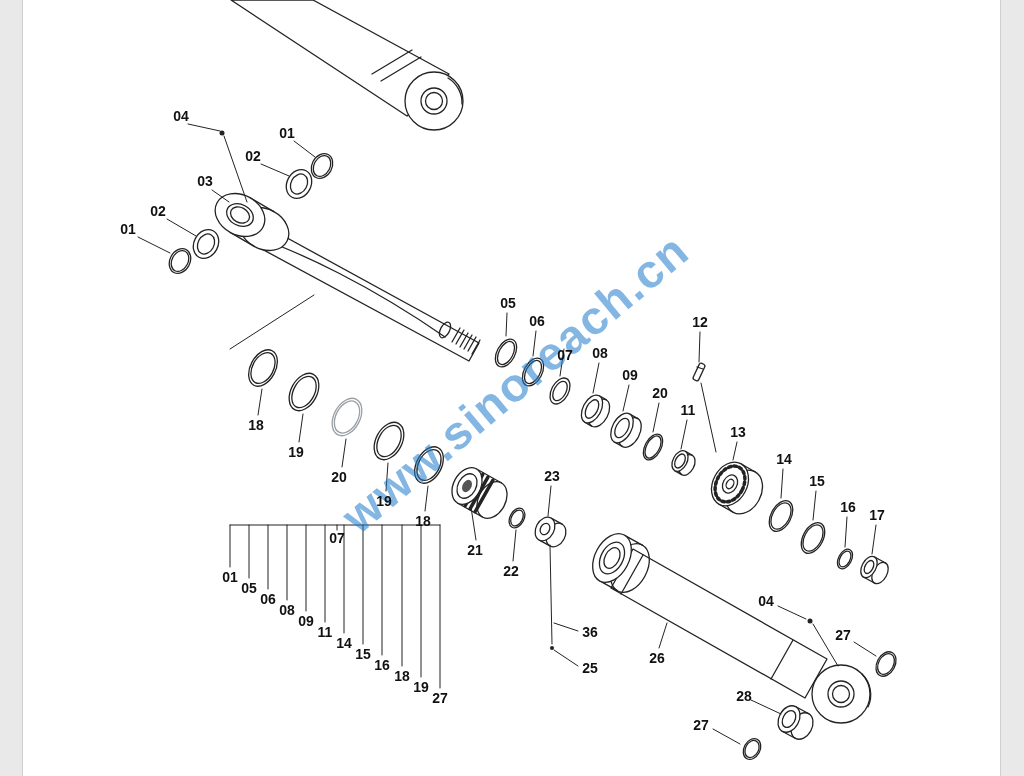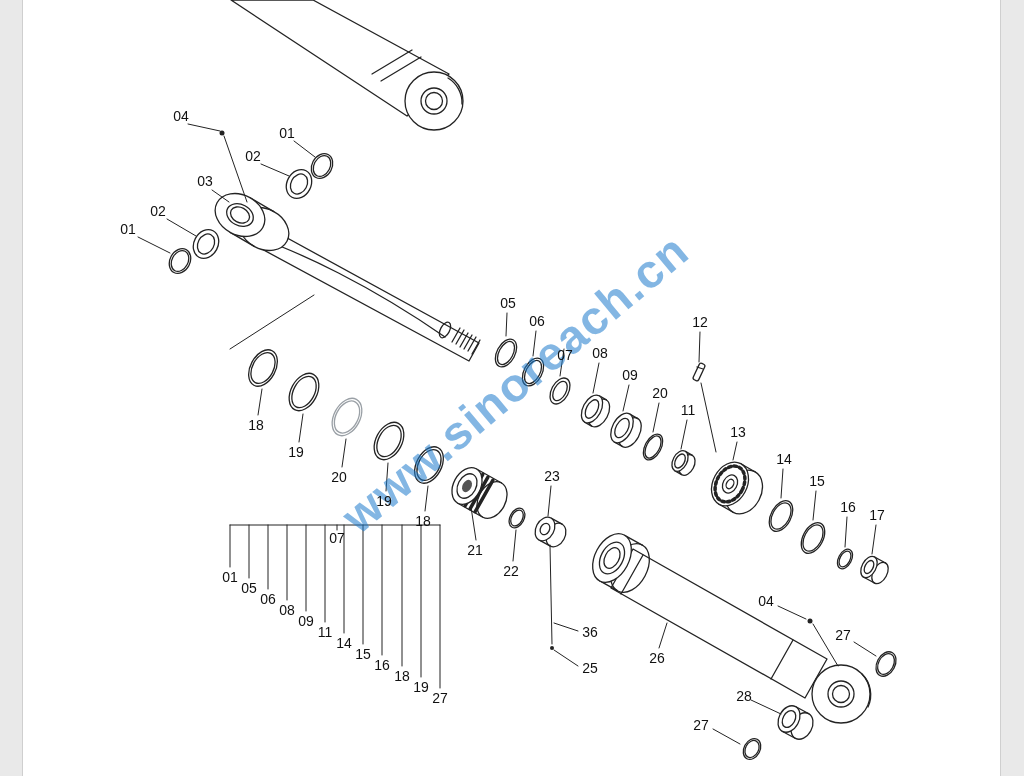--- a/index.html
+++ b/index.html
@@ -20,21 +20,21 @@
   svg.diagram { position:absolute; left:0; top:0; z-index:1; }
   .watermark {
     position:absolute; left:515px; top:383px; z-index:2;
     transform:translate(-50%,-50%) rotate(-40deg);
     font-size:47px; font-weight:600; letter-spacing:1.5px;
     opacity:0.55; white-space:nowrap; pointer-events:none;
   }
   .callout-layer { position:absolute; inset:0; z-index:3; }
   .callout {
     position:absolute; transform:translate(-50%,-50%);
-    font-weight:normal; font-size:14px; line-height:1.05; color:#111;
+    font-weight:bold; font-size:14px; line-height:1.05; color:#111;
     white-space:nowrap;
   }
 </style>
 </head>
 <body>
 
 <div class="paper"></div>
 
 <div class="stage">
 

